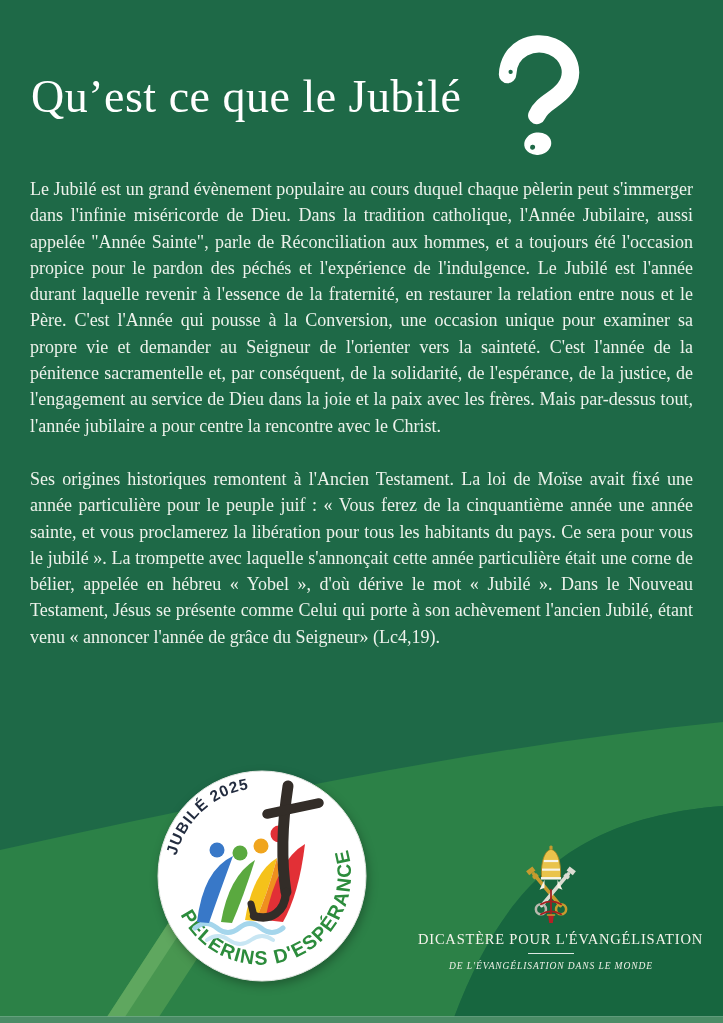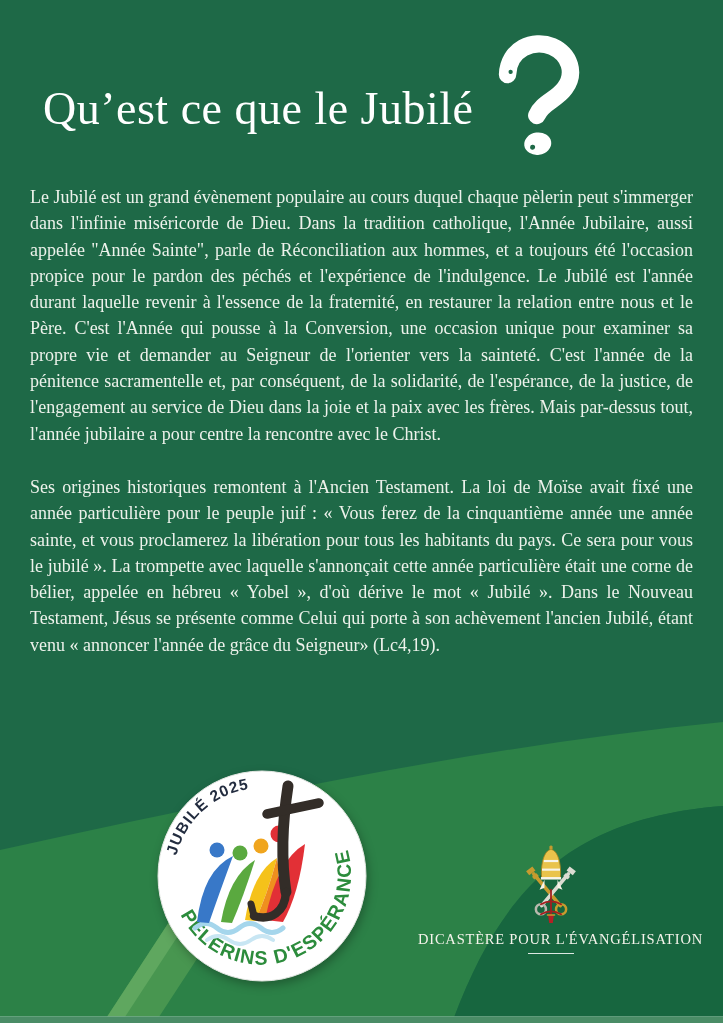--- a/index.html
+++ b/index.html
@@ -14,21 +14,21 @@
   .bg-svg {
     position: absolute;
     inset: 0;
     width: 723px;
     height: 1023px;
   }
   .page-title {
     position: absolute;
     left: 31px;
     top: 70px;
-    margin: 12px;
+    margin: 0;
     color: #ffffff;
     font-size: 46px;
     font-weight: normal;
     letter-spacing: 0.5px;
     white-space: nowrap;
     font-family: "Liberation Serif", serif;
   }
   .qmark {
     position: absolute;
     left: 492px;
@@ -40,21 +40,21 @@
   .body-text {
     position: absolute;
     left: 30px;
     top: 176px;
     width: 663px;
     color: #edf2eb;
     font-size: 18px;
     line-height: 26.3px;
     text-align: justify;
   }
-  .body-text p { margin: 8px 0 27px 0; }
+  .body-text p { margin: 0 0 27px 0; }
   .jubilee-logo {
     position: absolute;
     left: 157px;
     top: 770px;
     width: 210px;
     height: 212px;
     filter: drop-shadow(2px 4px 5px rgba(0,0,0,0.28));
   }
   .jubilee-logo svg { display: block; }
   .dicastery {
@@ -187,15 +187,16 @@
         <path d="M37.5,34 h25" stroke="#f7f4e8" stroke-width="3"></path>
         <path d="M40,22 h20" stroke="#f7f4e8" stroke-width="3"></path>
         <circle cx="50" cy="4" r="2.4" fill="#c79b2e"></circle>
         <path d="M50,0 v4.5 M47.8,2 h4.4" stroke="#c79b2e" stroke-width="1.2"></path>
         <path d="M41,48 l-7,14 l7,-3 Z" fill="#f7f4e8"></path>
         <path d="M59,48 l7,14 l-7,-3 Z" fill="#f7f4e8"></path>
       </g>
     </svg>
     <div class="dicastery-title">DICASTÈRE POUR L'ÉVANGÉLISATION</div>
     <div class="dicastery-rule"></div>
+    <div class="dicastery-sub">DE L'ÉVANGÉLISATION DANS LE MONDE</div>
   </div>
 
 </div>
 
 </body></html>

